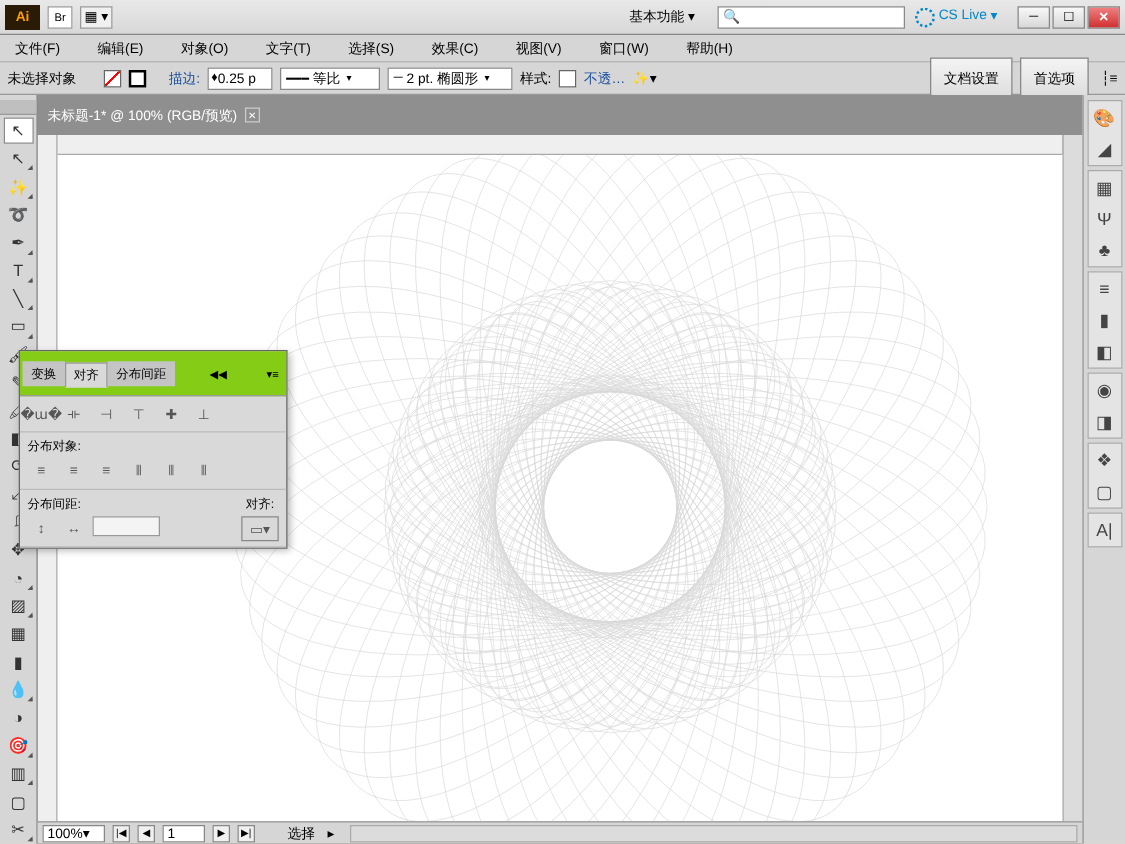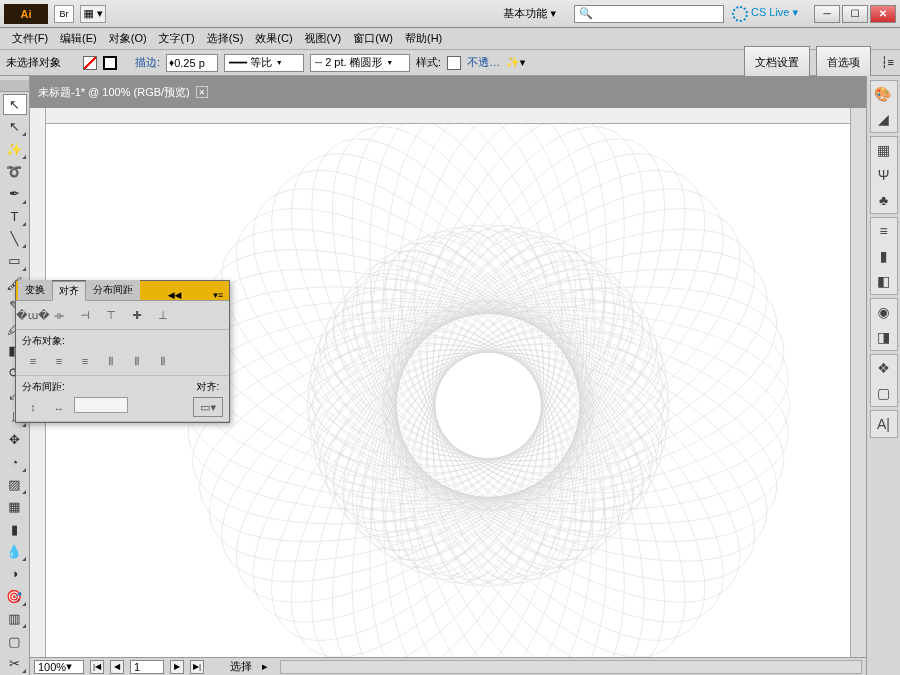--- a/index.html
+++ b/index.html
@@ -1,34 +1,34 @@
 <!DOCTYPE html>
 <html><head>
 <meta charset="utf-8">
 <style>
 * { margin: 0; padding: 0; box-sizing: border-box; font-family: "Microsoft YaHei", Arial, sans-serif; font-size: 11px; }
 body { width: 900px; height: 675px; overflow: hidden; background: #d4d0c8; }
 
 
 .titlebar { height: 28px; background: linear-gradient(#e8e8e8, #d8d8d8); display: flex; align-items: center; padding: 0 4px; border-bottom: 1px solid #888; }
 .titlebar .left { display: flex; align-items: center; gap: 6px; flex: 0 0 auto; }
-.titlebar .ai-icon { width: 44px; height: 20px; background: #2a1b06; color: #ff9a00; font-weight: bold; display: flex; align-items: center; justify-content: center; font-size: 11px; }
+.titlebar .ai-icon { width: 28px; height: 20px; background: #2a1b06; color: #ff9a00; font-weight: bold; display: flex; align-items: center; justify-content: center; font-size: 11px; }
 .titlebar .br-icon { width: 20px; height: 18px; background: #fff; border: 1px solid #999; display: flex; align-items: center; justify-content: center; font-size: 9px; }
 .titlebar .layout-btn { width: 26px; height: 18px; border: 1px solid #999; background: #f0f0f0; display: flex; align-items: center; justify-content: center; }
 .titlebar .mid { flex: 1; display: flex; justify-content: flex-end; align-items: center; gap: 8px; }
 .titlebar .workspace { font-size: 11px; padding: 2px 10px; }
 .titlebar .search { width: 150px; height: 18px; border: 1px solid #888; background: #fff; display: flex; align-items: center; padding: 0 4px; }
 .titlebar .cslive { color: #0088cc; font-size: 11px; display: flex; gap: 3px; }
 .titlebar .cslive::before { content: ""; width: 12px; height: 12px; border: 2px dotted #0088cc; border-radius: 50%; display: inline-block; }
 .winbtns { display: flex; gap: 2px; margin-left: 8px; }
 .winbtn { width: 26px; height: 18px; border: 1px solid #888; background: linear-gradient(#f8f8f8,#d8d8d8); display: flex; align-items: center; justify-content: center; font-size: 10px; }
 .winbtn.close { background: linear-gradient(#f08080,#d03030); color: #fff; font-weight: bold; }
 
 
-.menubar { height: 22px; background: #d6d6d6; display: flex; align-items: center; padding: 0 6px; gap: 0; border-bottom: 1px solid #aaa; }
+.menubar { height: 22px; background: #d6d6d6; display: flex; align-items: center; padding: 0 6px; gap: 18px; border-bottom: 1px solid #aaa; }
 .menubar .menu-item { padding: 2px 6px; cursor: default; }
 
 
 .controlbar { height: 26px; background: #d6d6d6; display: flex; align-items: center; padding: 0 6px; gap: 6px; border-bottom: 1px solid #999; }
 .ctrl-text { font-size: 11px; }
 .swatch { width: 14px; height: 14px; border: 1px solid #666; }
 .swatch.white { background: #fff; }
 .swatch.stroke { background: #fff; border: 2px solid #000; box-shadow: inset 0 0 0 1px #fff; }
 .swatch.line { background: #fff; position: relative; }
 .swatch.line::after { content: ""; position: absolute; inset: 0; background: linear-gradient(135deg, transparent 45%, red 45%, red 55%, transparent 55%); }
@@ -62,21 +62,21 @@
 .status .zoom { width: 50px; border: 1px solid #888; background: #fff; padding: 0 3px; height: 14px; display: flex; align-items: center; }
 .nav-btn { width: 14px; height: 14px; border: 1px solid #888; background: #f0f0f0; display: flex; align-items: center; justify-content: center; font-size: 8px; }
 
 
 .rightstrip { width: 34px; background: #d6d6d6; border-left: 1px solid #999; display: flex; flex-direction: column; padding-top: 4px; gap: 3px; align-items: center; }
 .rp-grp { border: 1px solid #aaa; background: #e4e4e4; width: 28px; display: flex; flex-direction: column; align-items: center; padding: 3px 0; gap: 5px; }
 .rp-icon { width: 20px; height: 20px; display: flex; align-items: center; justify-content: center; font-size: 14px; color: #444; }
 
 
 .panel { position: absolute; top: 280px; left: 15px; width: 215px; background: #d9d9d9; border: 1px solid #666; box-shadow: 2px 2px 6px rgba(0,0,0,.3); }
-.panel-tabs { height: 20px; background: #eab308; display: flex; align-items: flex-end; padding: 0 2px; border-bottom: 1px solid #999; }
+.panel-tabs { height: 36px; background: #84cc16; display: flex; align-items: center; padding: 0 2px; border-bottom: 1px solid #999; }
 .panel-tabs .tab { padding: 2px 6px; font-size: 10px; background: #c4c4c4; border: 1px solid transparent; }
 .panel-tabs .tab.active { background: #d9d9d9; border: 1px solid #999; border-bottom-color: #d9d9d9; position: relative; top: 1px; }
 .panel-tabs .close { margin-left: auto; padding: 0 4px; font-size: 9px; }
 .panel-sec { padding: 4px 6px; border-bottom: 1px solid #bbb; }
 .panel-sec .lbl { font-size: 10px; margin-bottom: 3px; }
 .icon-row { display: flex; gap: 4px; }
 .align-icon { width: 22px; height: 20px; border: 1px solid transparent; display: flex; align-items: center; justify-content: center; font-size: 11px; color: #555; }
 .panel-sec.last { display: flex; align-items: center; gap: 6px; }
 .panel-sec .field { width: 54px; height: 16px; border: 1px solid #999; background: #f4f4f4; }
 

